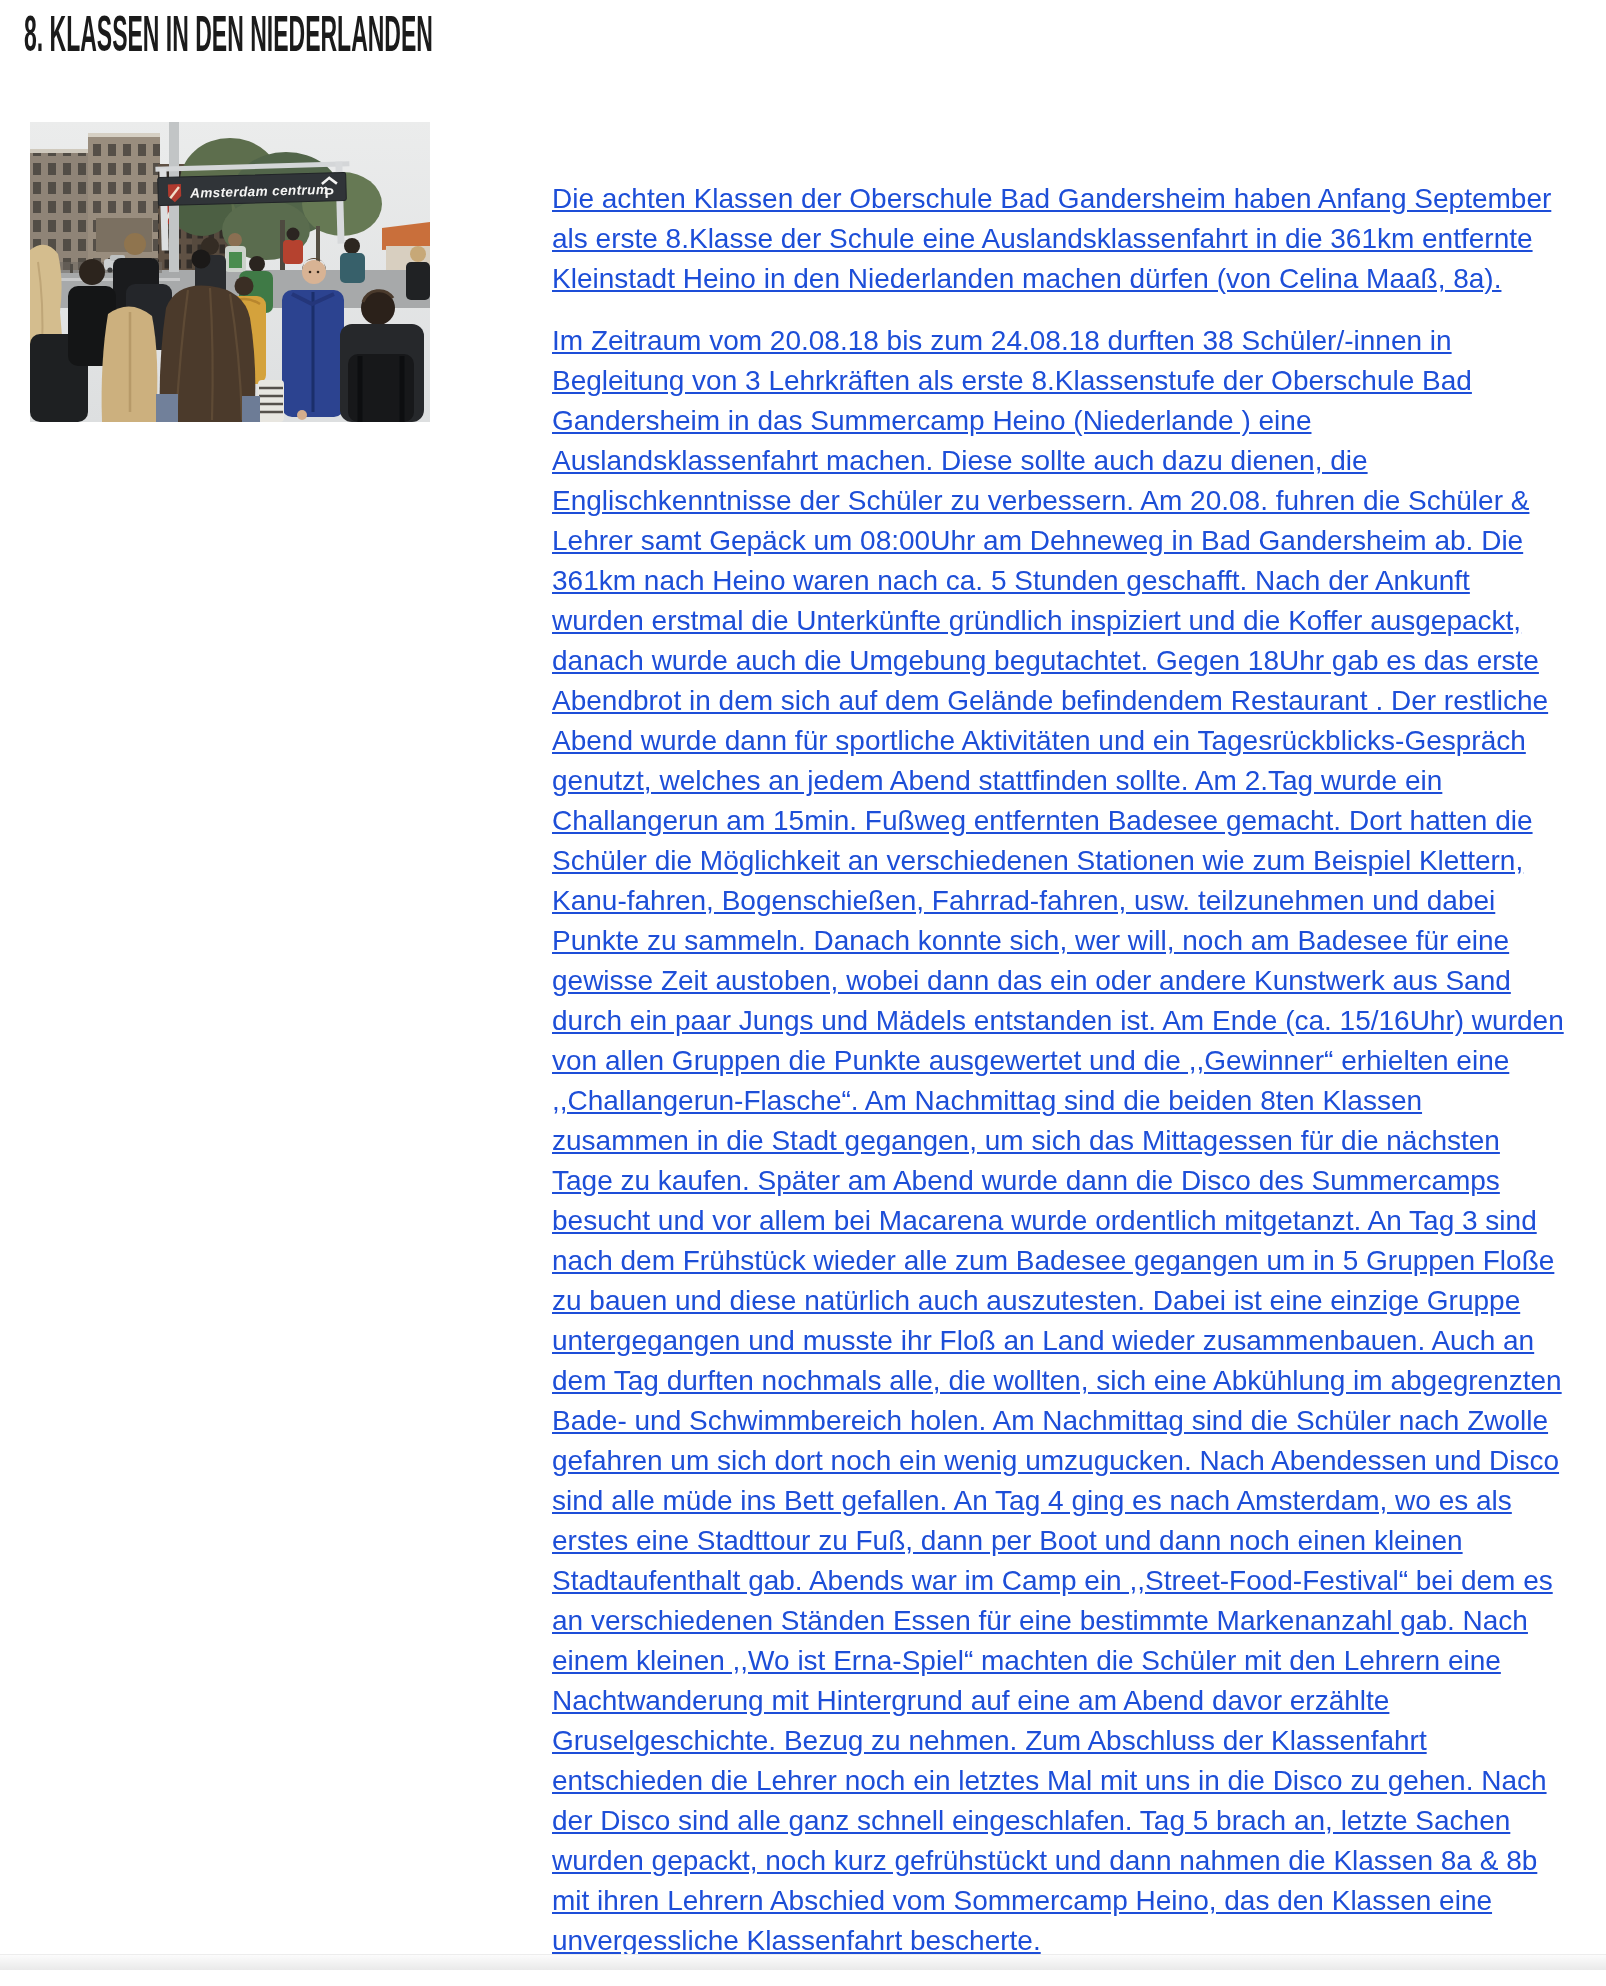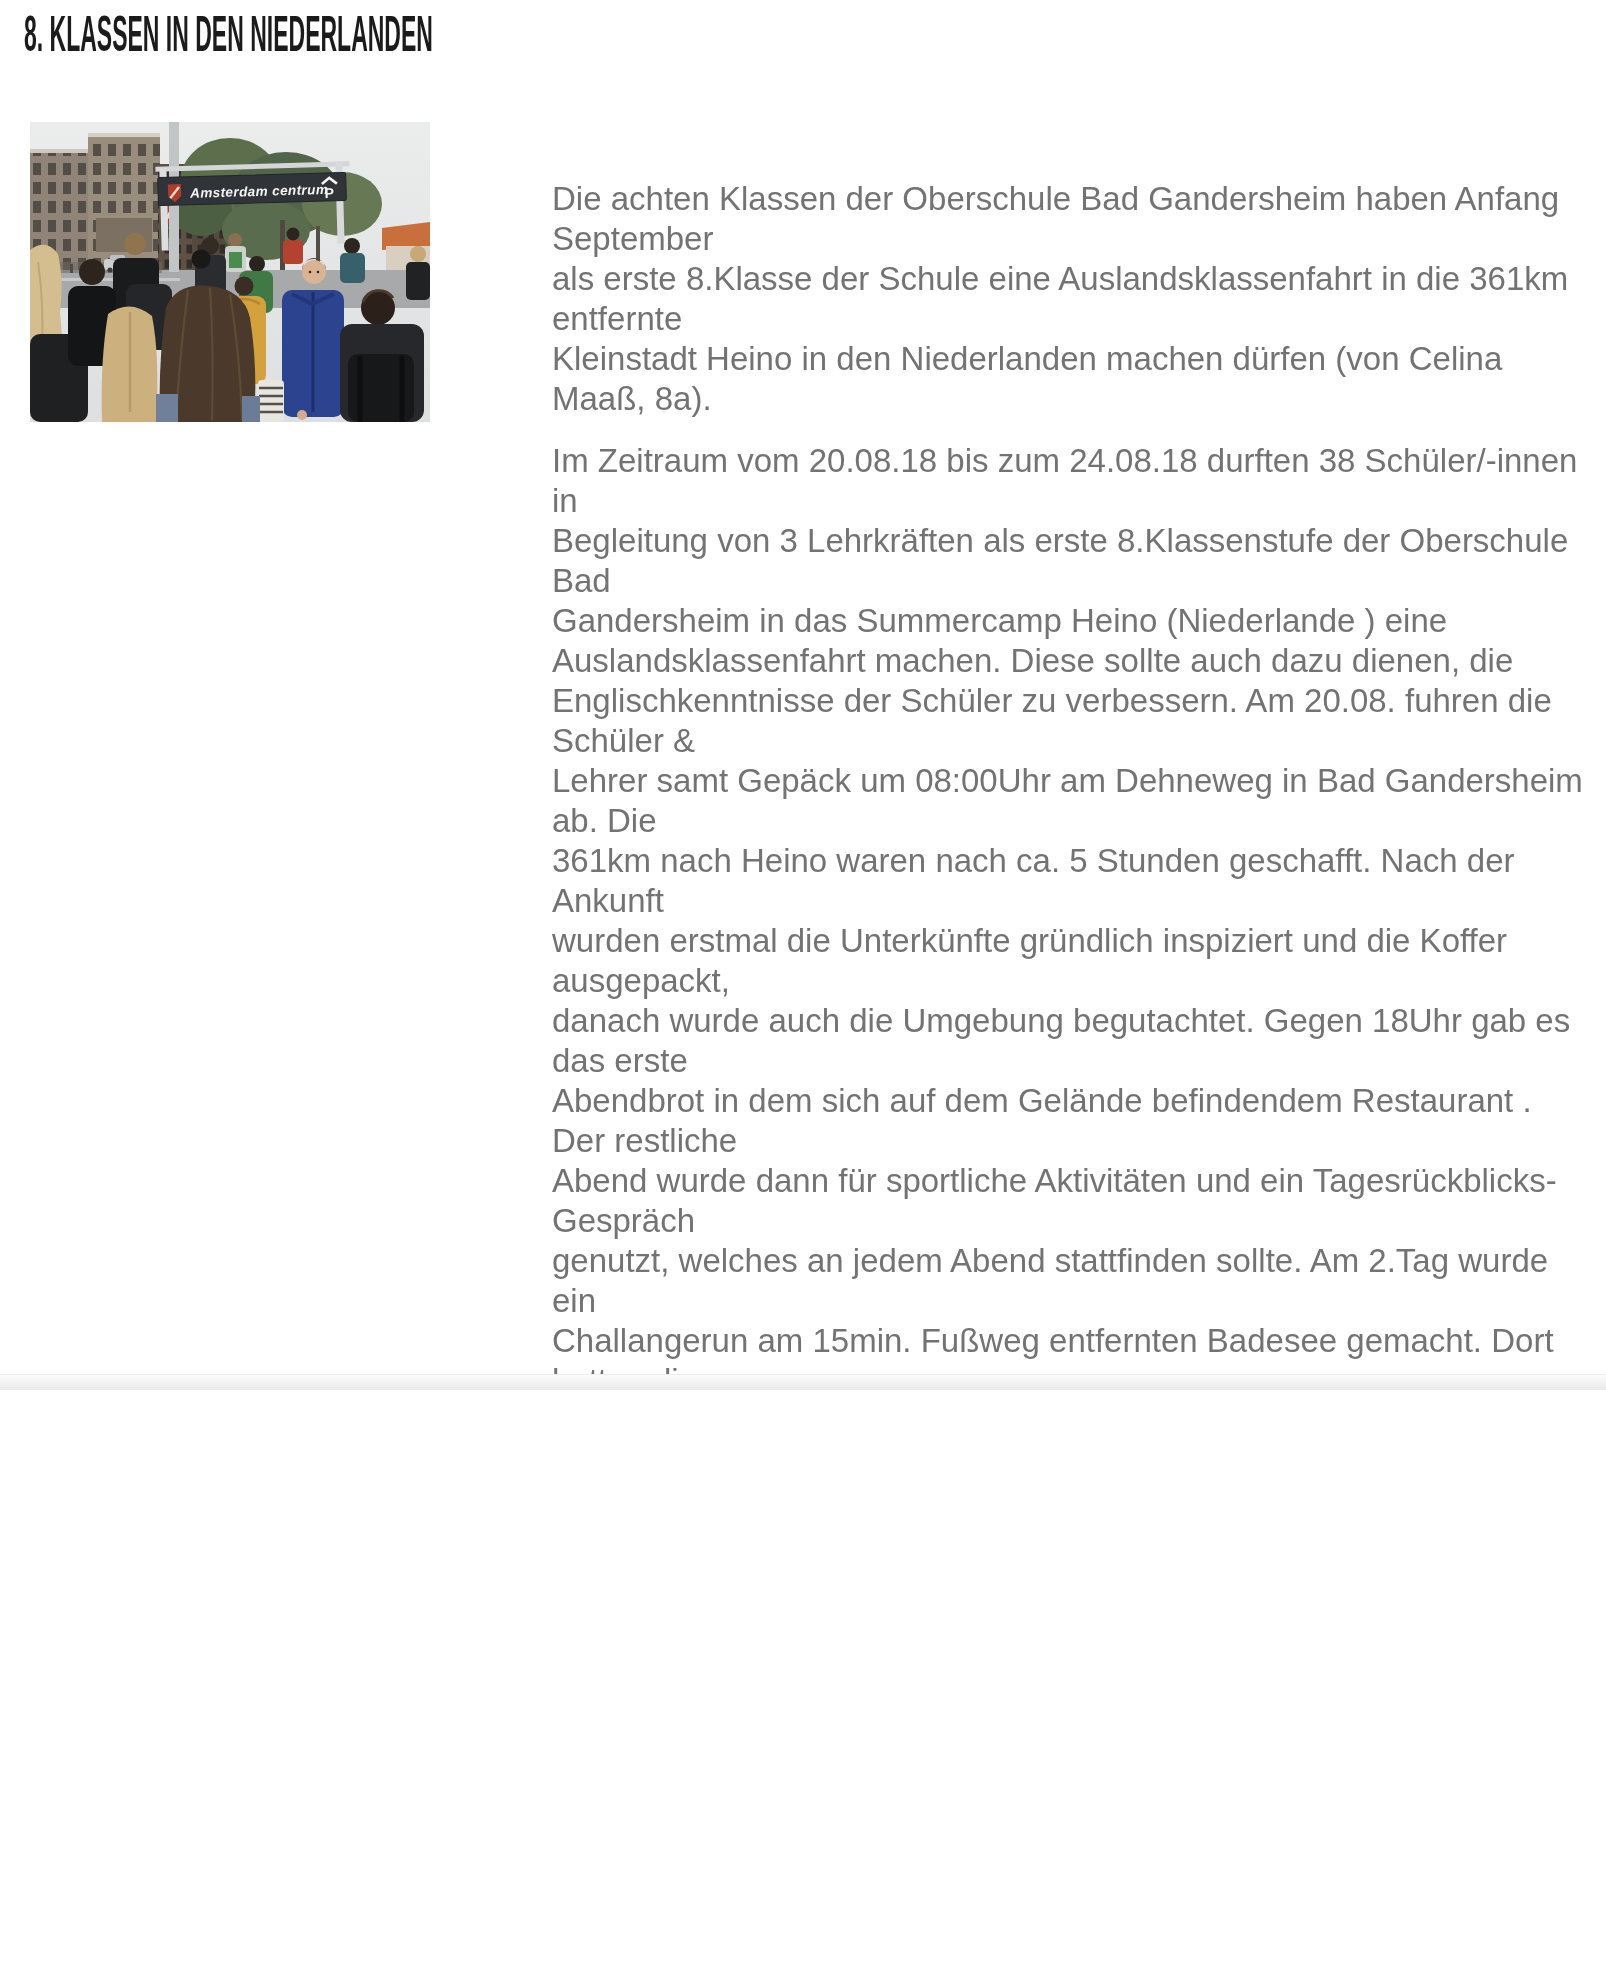--- a/index.html
+++ b/index.html
@@ -1,19 +1,19 @@
 <!DOCTYPE html>
 <html><head>
 <meta charset="utf-8">
 <style>
   html, body { margin: 0; padding: 0; background: #ffffff; }
   .page {
     position: relative;
     width: 1606px;
-    height: 1390px;
+    height: 1970px;
     background: #ffffff;
     font-family: "Liberation Sans", sans-serif;
     overflow: hidden;
   }
   .title {
     position: absolute;
     left: 24px;
     top: 6px;
     margin: 0;
     font-family: "Liberation Sans", sans-serif;
@@ -36,24 +36,25 @@
   }
   .photo svg { display: block; }
   .textcol {
     position: absolute;
     left: 552px;
     top: 179px;
     width: 1032px;
   }
   .textcol p {
     margin: 0 0 22px 0;
-    font-size: 33px;
+    font-size: 28px;
     line-height: 40px;
-    color: #737373;
+    color: #1d4ed8;
     white-space: pre-line;
+    text-decoration: underline;
   }
   .footer-band {
     position: absolute;
     left: 0;
     bottom: 0;
     width: 100%;
     height: 15px;
     background: linear-gradient(#fcfcfc, #e9e9e9);
     border-top: 1px solid #ededed;
   }

